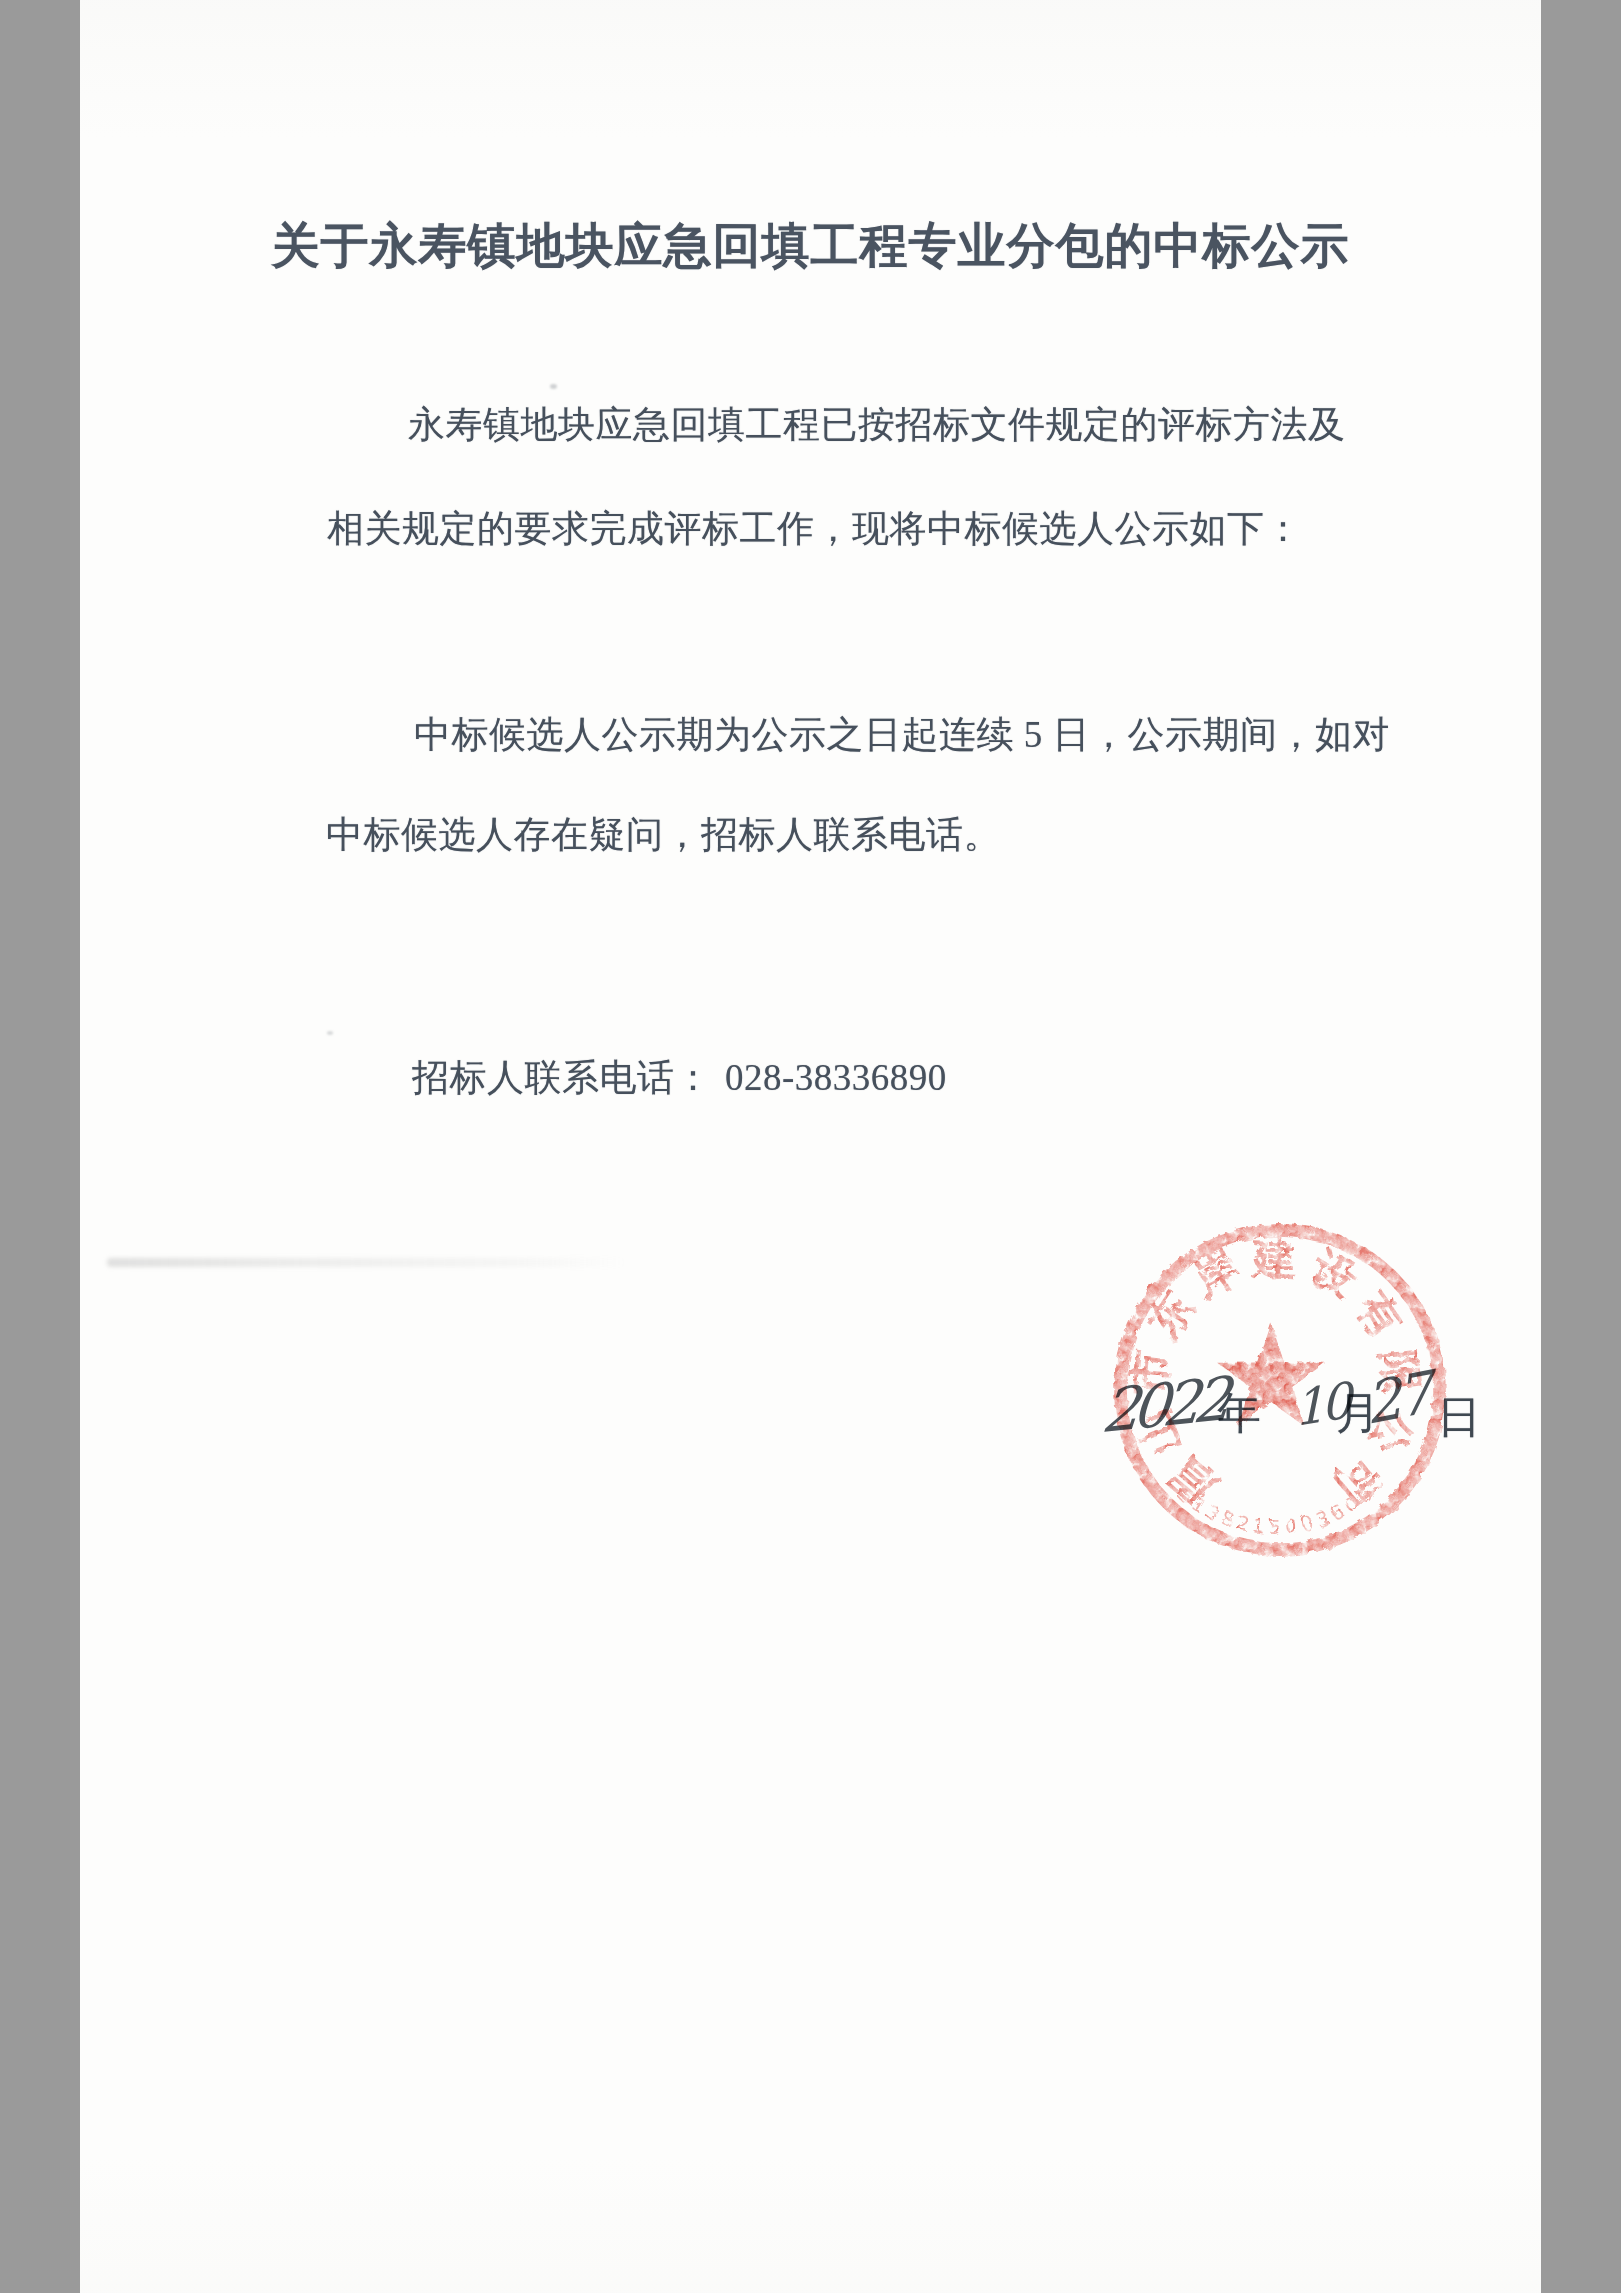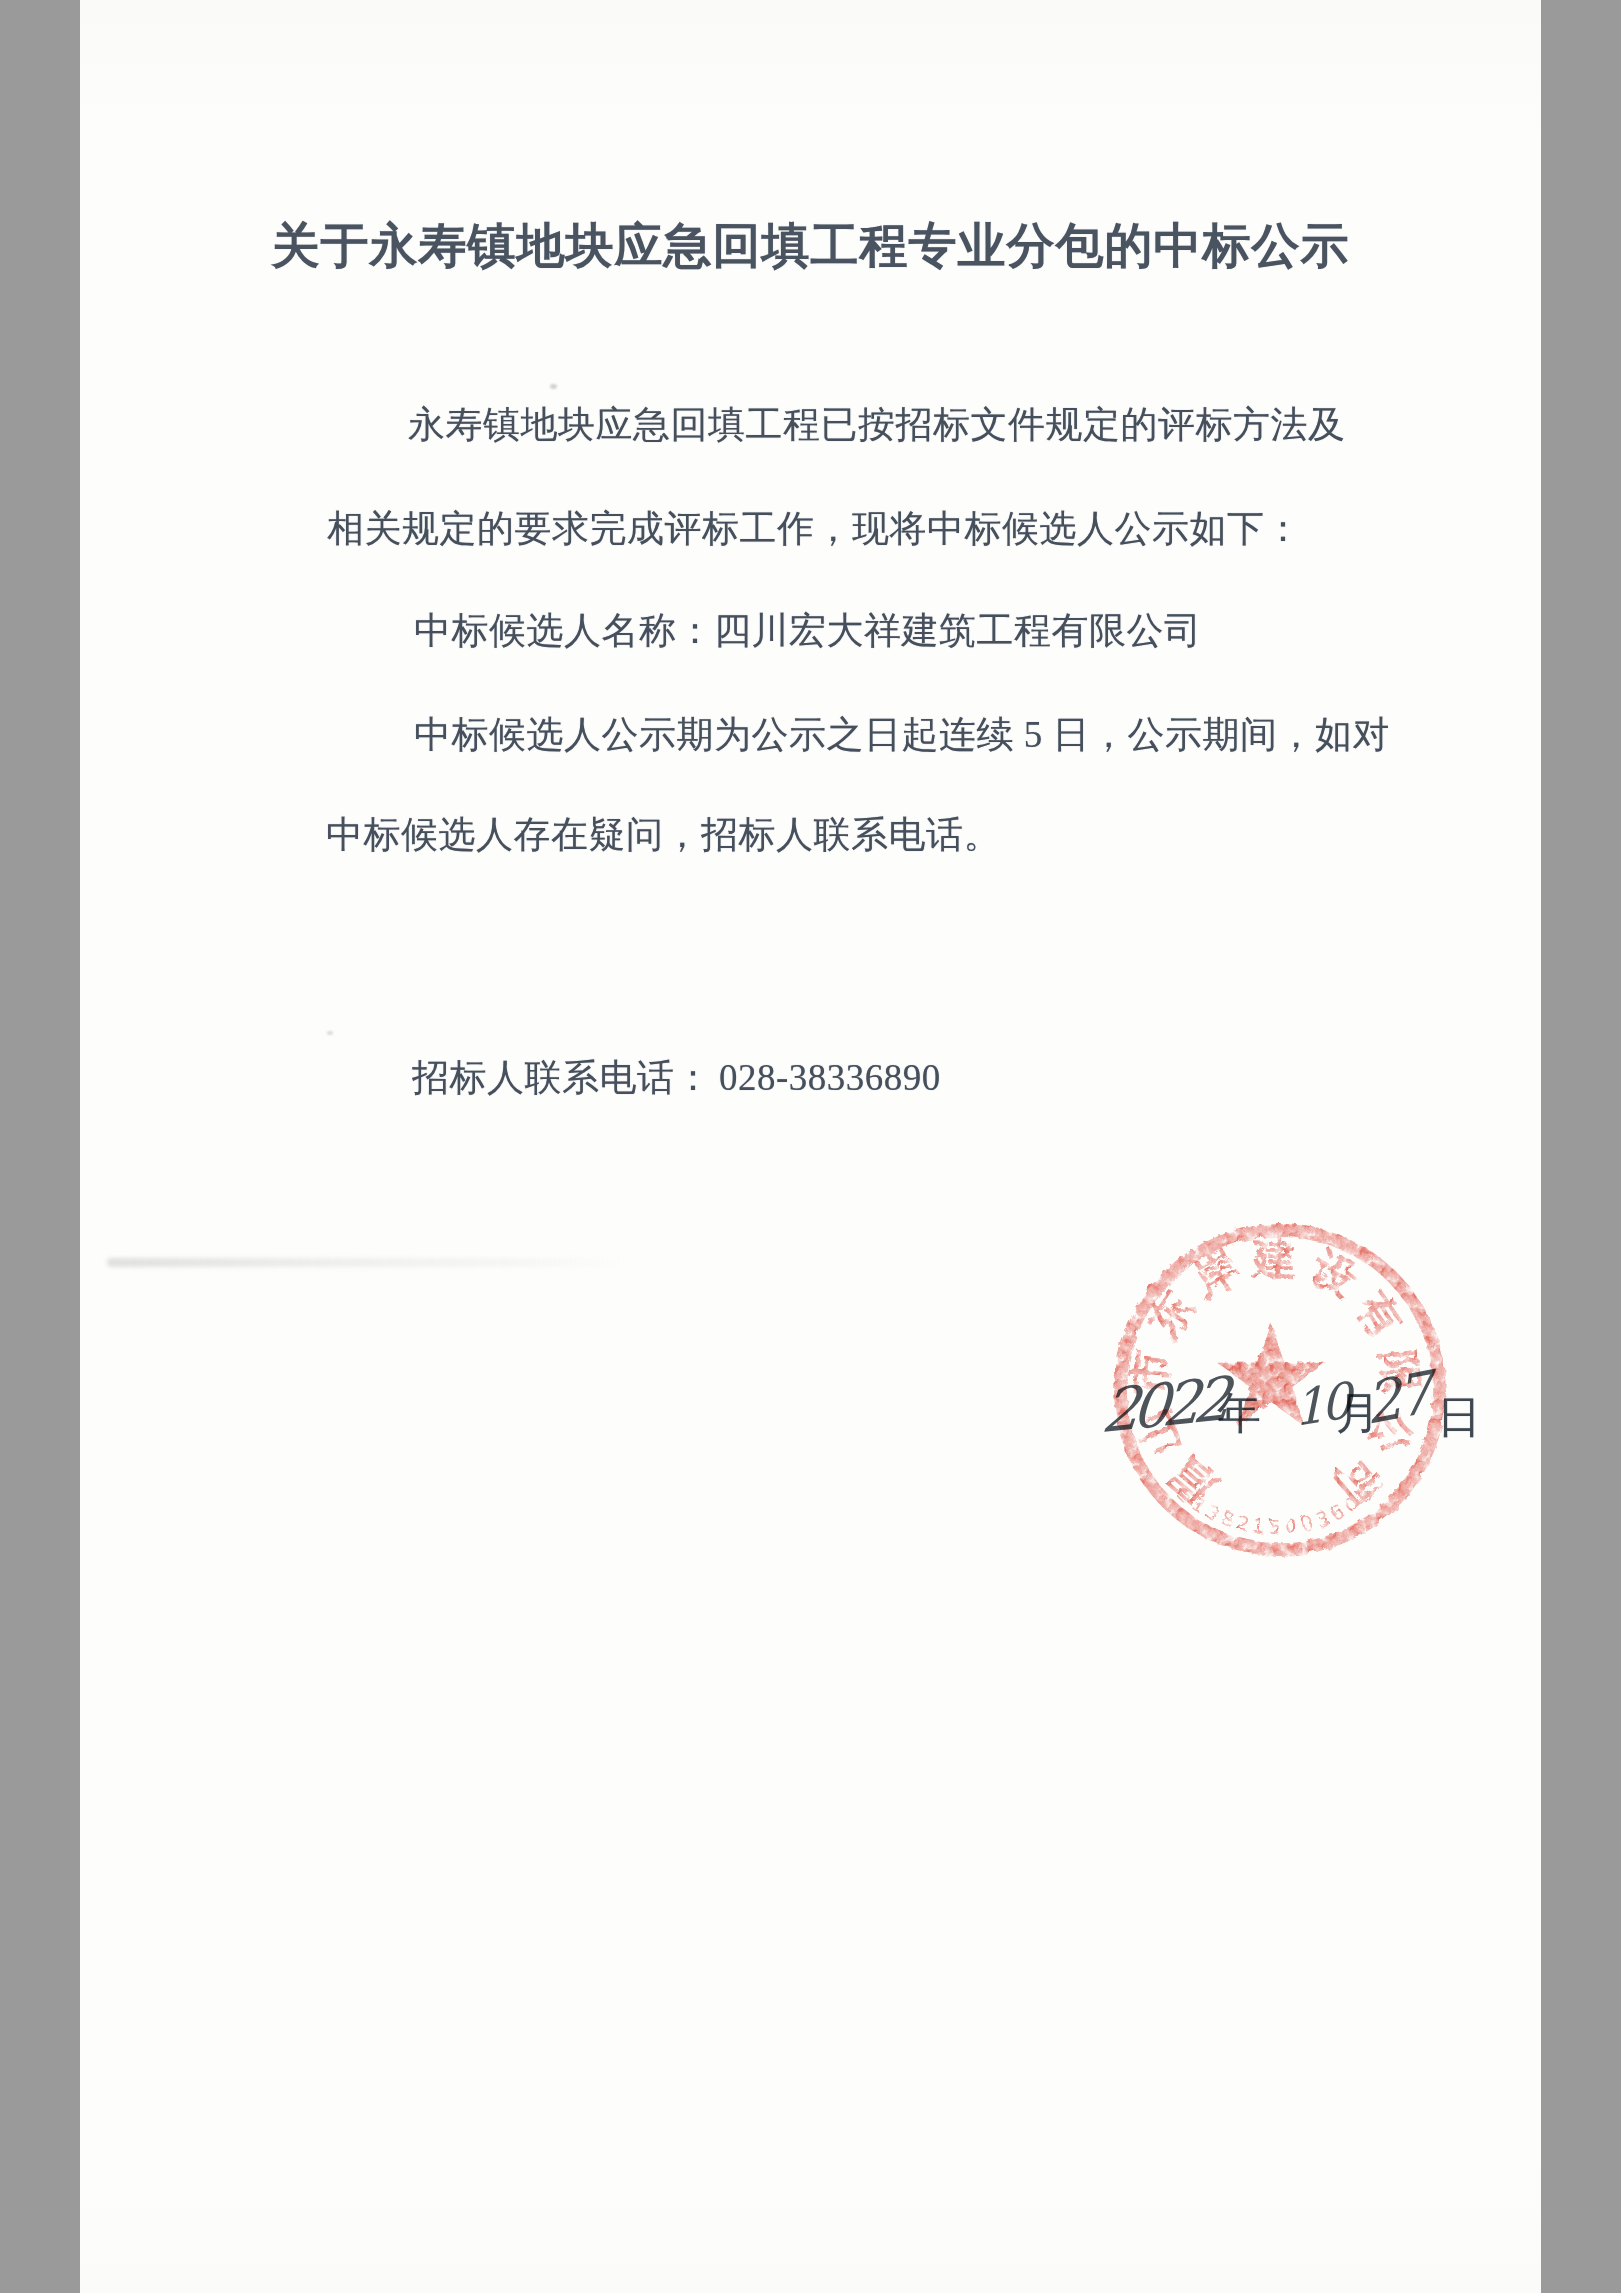--- a/index.html
+++ b/index.html
@@ -31,21 +31,21 @@
   }
   .line{
     position:absolute;
     white-space:nowrap;
     font-size:37px;
     letter-spacing:0.5px;
     color:#46505d;
     text-shadow:0 0 1px rgba(70,80,93,.5);
   }
   .ink{ mix-blend-mode:multiply; }
-  .phone-line{display:flex;align-items:baseline;gap:7px;}
+  .phone-line{display:flex;align-items:baseline;gap:13px;}
   .sig-line{display:flex;align-items:baseline;}
   .date-piece{
     position:absolute;
     color:#3f4852;
     white-space:nowrap;
     mix-blend-mode:multiply;
   }
   .date-print{
     font-size:44px;
     text-shadow:0 0 1px rgba(63,72,82,.5);
@@ -81,21 +81,20 @@
 <body>
 
 <div class="page">
 
   <div class="doc-title ink">关于永寿镇地块应急回填工程专业分包的中标公示</div>
 
   <div class="line ink" style="left:328px;top:400px;">永寿镇地块应急回填工程已按招标文件规定的评标方法及</div>
 
   <div class="line ink" style="left:247px;top:504px;">相关规定的要求完成评标工作，现将中标候选人公示如下：</div>
 
-  <div class="line ink" style="left:334px;top:606px;">中标候选人名称：四川宏大祥建筑工程有限公司</div>
 
   <div class="line ink" style="left:334px;top:710px;">中标候选人公示期为公示之日起连续 5 日，公示期间，如对</div>
 
   <div class="line ink" style="left:246px;top:810px;">中标候选人存在疑问，招标人联系电话。</div>
 
   <div class="line ink phone-line" style="left:332px;top:1053px;">
     <span>招标人联系电话：</span>
       <span>028-38336890</span>
   </div>
 

